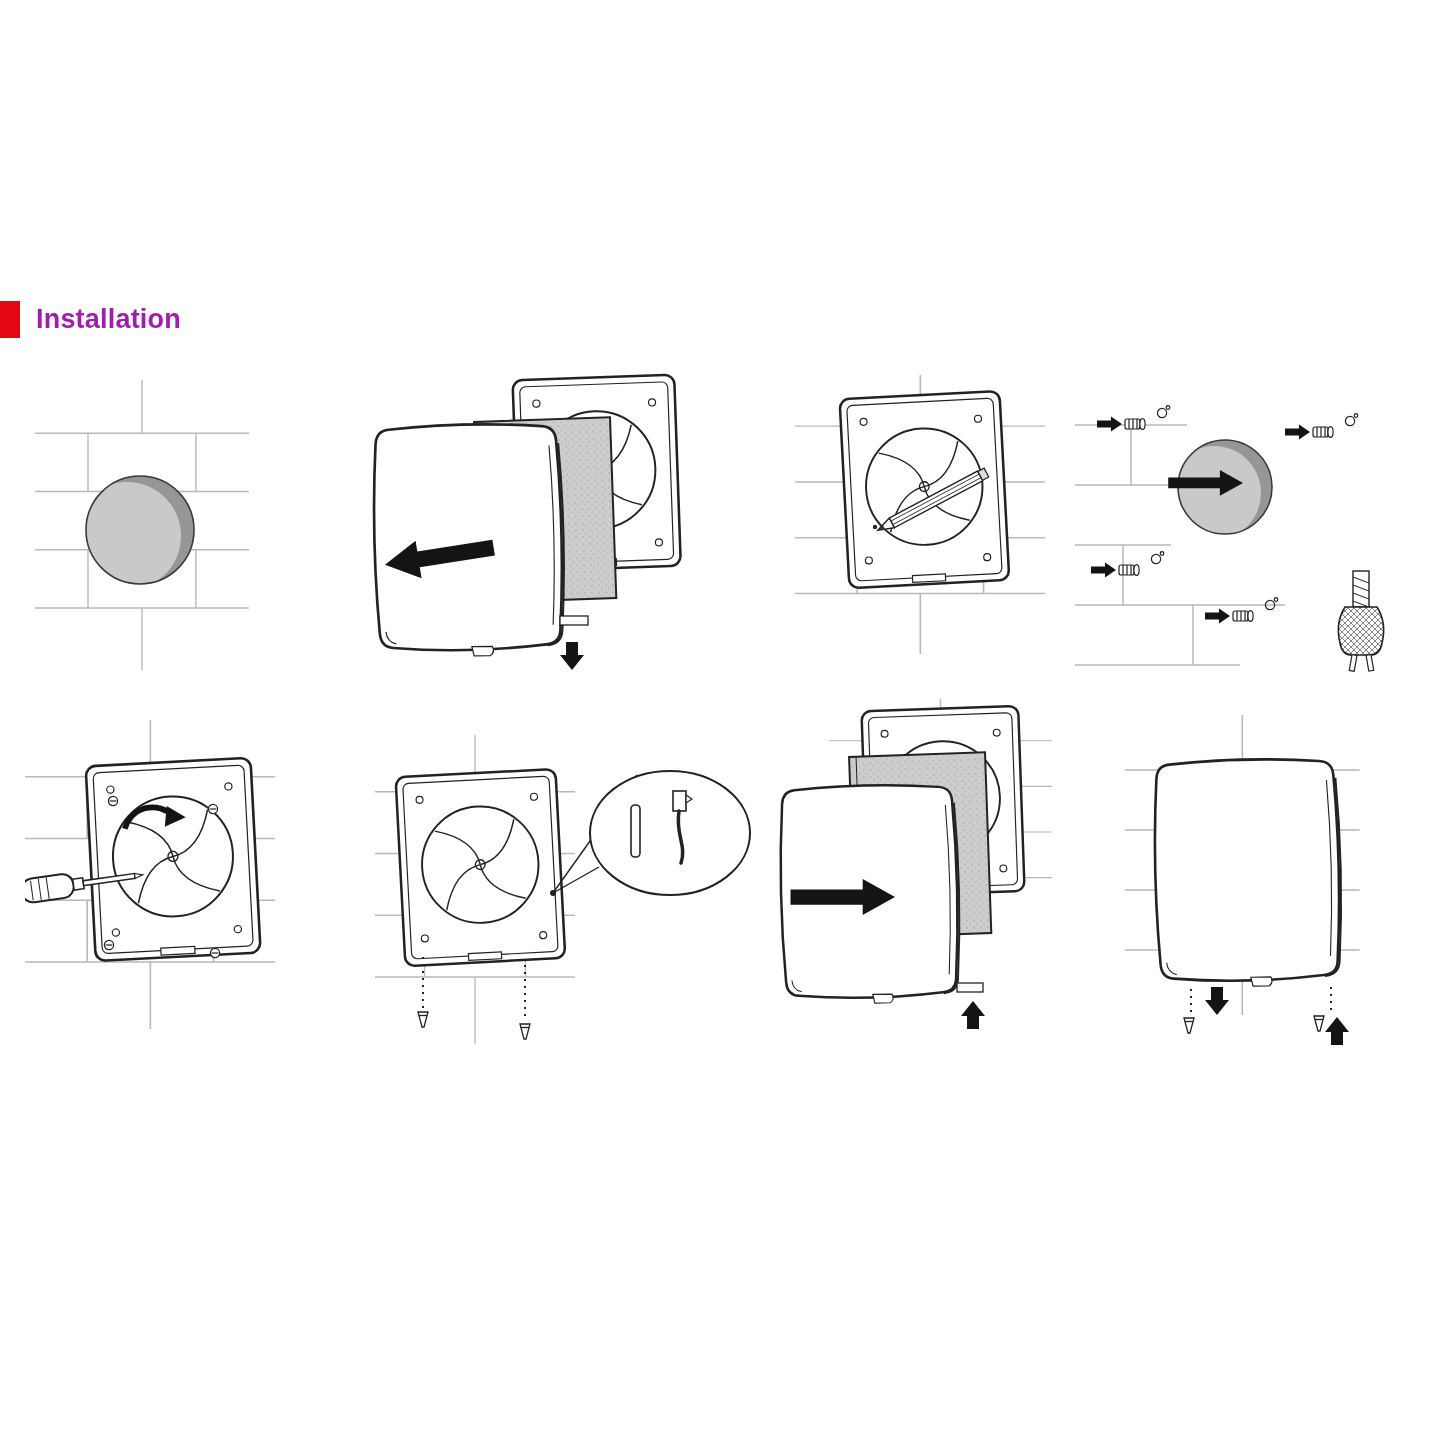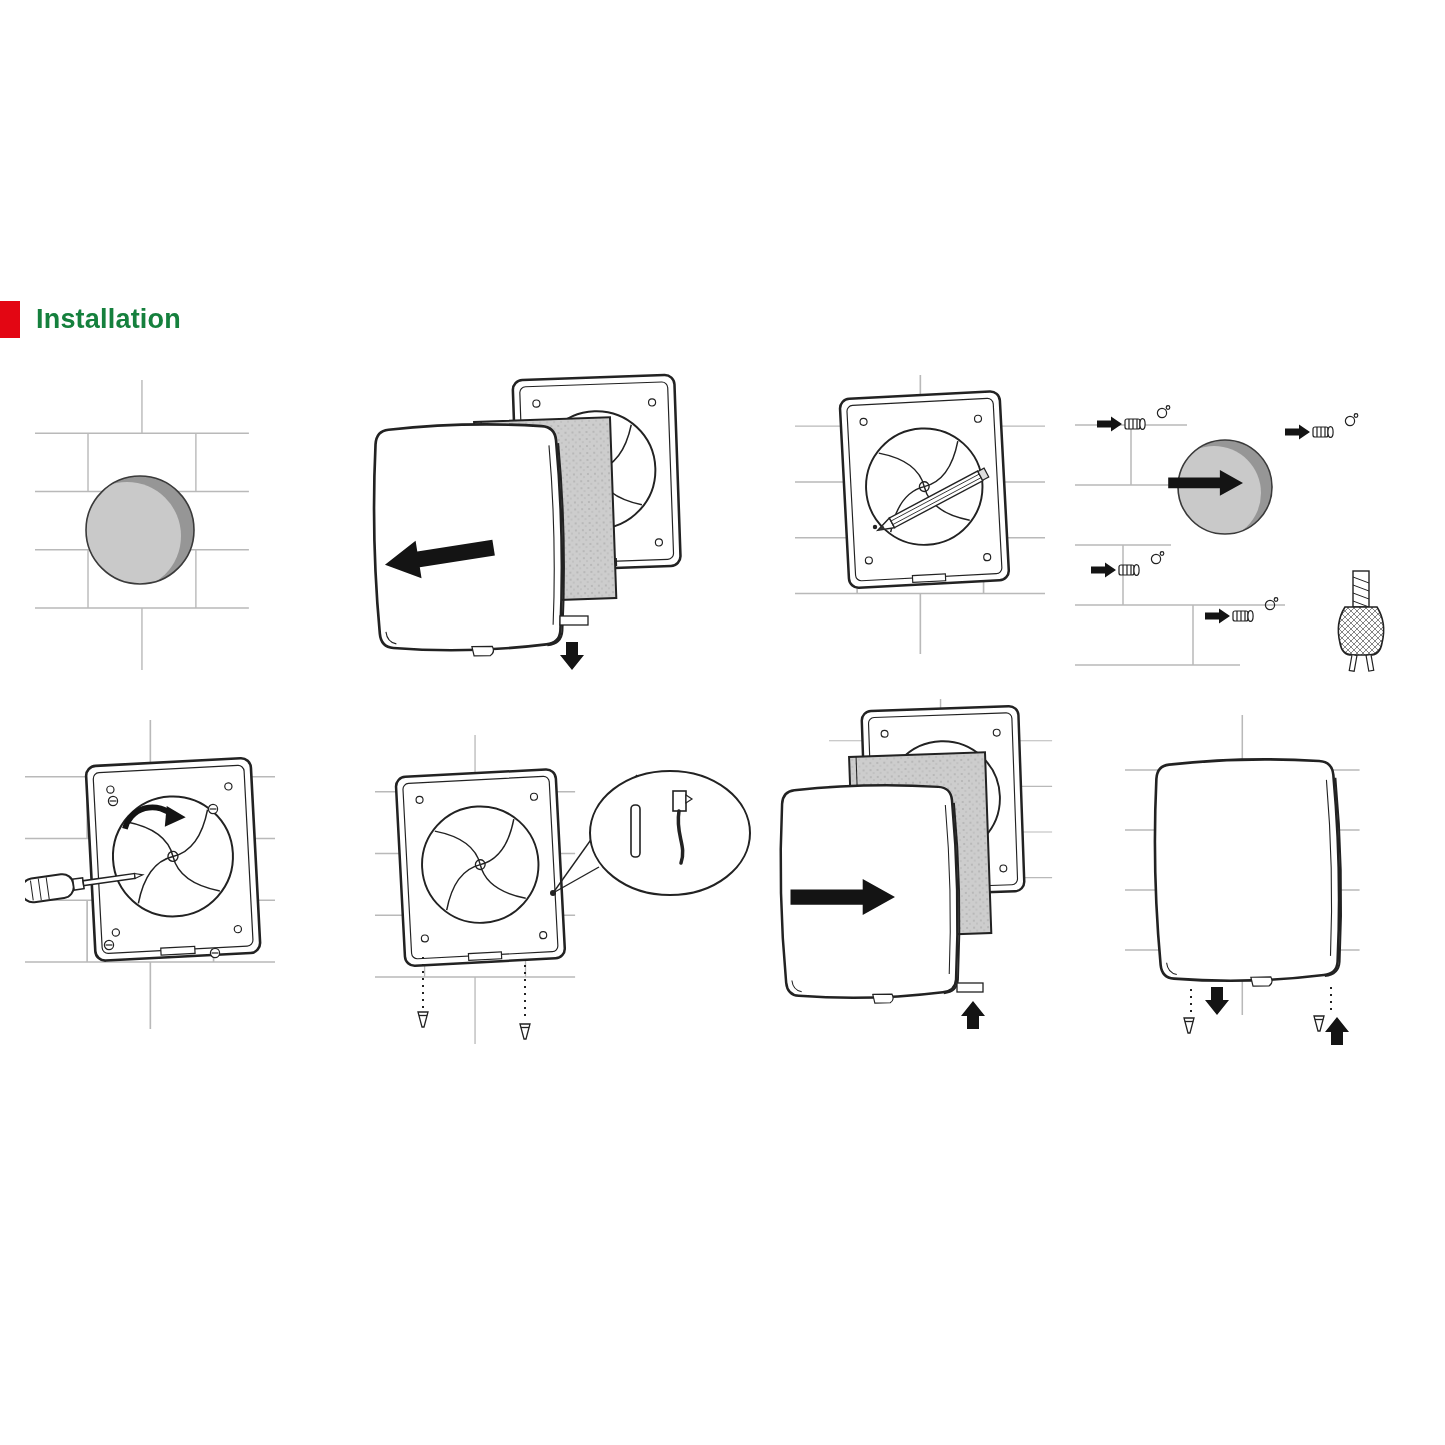--- a/index.html
+++ b/index.html
@@ -1,20 +1,20 @@
 <!DOCTYPE html>
 <html><head>
 <meta charset="utf-8">
 <style>
   html,body{margin:0;padding:0;background:#fff;}
   .canvas{position:relative;width:1445px;height:1445px;background:#ffffff;overflow:hidden;
           font-family:"Liberation Sans",sans-serif;}
   .title-row{position:absolute;left:0;top:299px;height:40px;display:flex;align-items:center;}
   .title-marker{width:20px;height:37px;background:#e30613;}
-  .page-title{margin:0 0 0 16px;font-size:27px;font-weight:700;color:#15803d;letter-spacing:.2px;text-align:center;}
+  .page-title{margin:0 0 0 16px;font-size:27px;font-weight:700;color:#a21caf;letter-spacing:.2px;text-align:center;}
   svg.panel{position:absolute;display:block;}
   #p1{left:35px;top:380px;}
   #p2{left:360px;top:370px;}
   #p3{left:795px;top:375px;}
   #p4{left:1075px;top:375px;}
   #p5{left:25px;top:720px;}
   #p6{left:375px;top:735px;}
   #p7{left:765px;top:695px;}
   #p8{left:1125px;top:715px;}
 </style>

